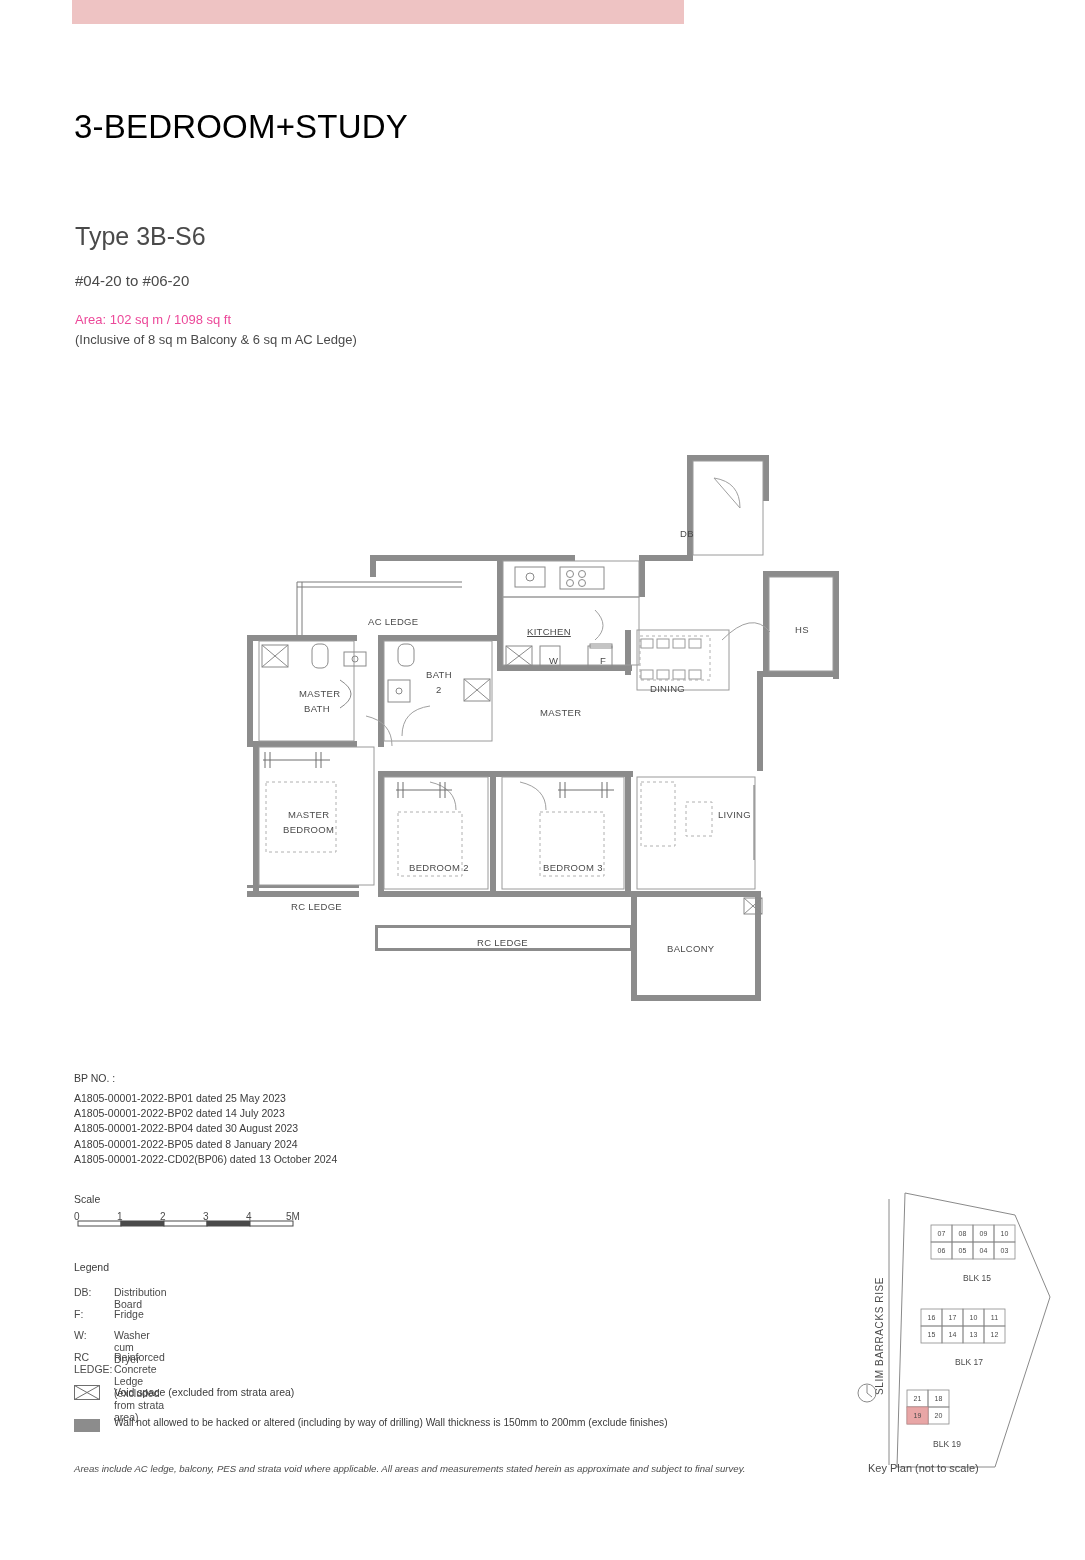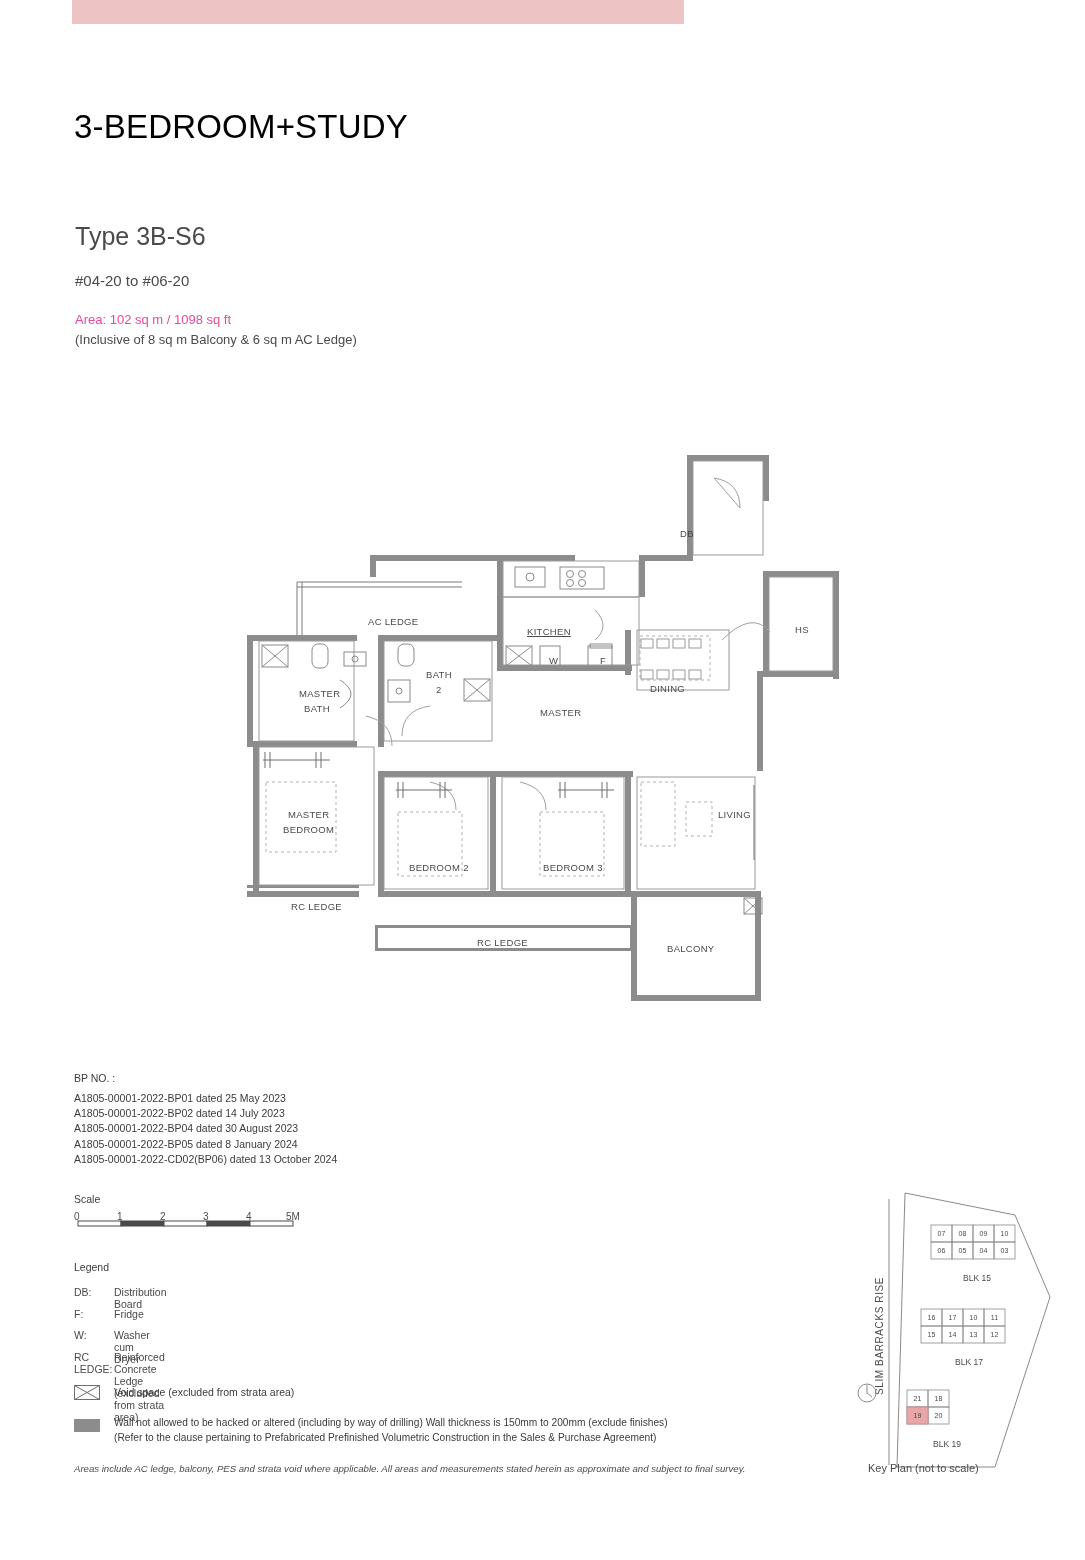--- a/index.html
+++ b/index.html
@@ -428,21 +428,20 @@
 <svg class="void-sym" viewBox="0 0 26 15">
   <rect x="0.5" y="0.5" width="25" height="14" fill="none" stroke="#6e6e6e"></rect>
   <line x1="0.5" y1="0.5" x2="25.5" y2="14.5" stroke="#6e6e6e"></line>
   <line x1="25.5" y1="0.5" x2="0.5" y2="14.5" stroke="#6e6e6e"></line>
 </svg>
 <div class="void-text">Void space (excluded from strata area)</div>
 
 <div class="wall-sym"></div>
 <div class="wall-text">
   <div>Wall not allowed to be hacked or altered (including by way of drilling) Wall thickness is 150mm to 200mm (exclude finishes)</div>
-  <div>(Refer to the clause pertaining to Prefabricated Prefinished Volumetric Construction in the Sales &amp; Purchase Agreement)</div>
 </div>
 
 <div class="disclaimer">Areas include AC ledge, balcony, PES and strata void where applicable. All areas and measurements stated herein as approximate and subject to final survey.</div>
 
 <div id="keyplan">
   <svg width="230" height="290" viewBox="0 0 230 290">
 
     <path d="M60 8 L170 30 L205 112 L150 282 L52 282 Z" fill="none" stroke="#8a8a8a" stroke-width="1"></path>
 
     <line x1="44" y1="14" x2="44" y2="280" stroke="#8a8a8a" stroke-width="1"></line>

